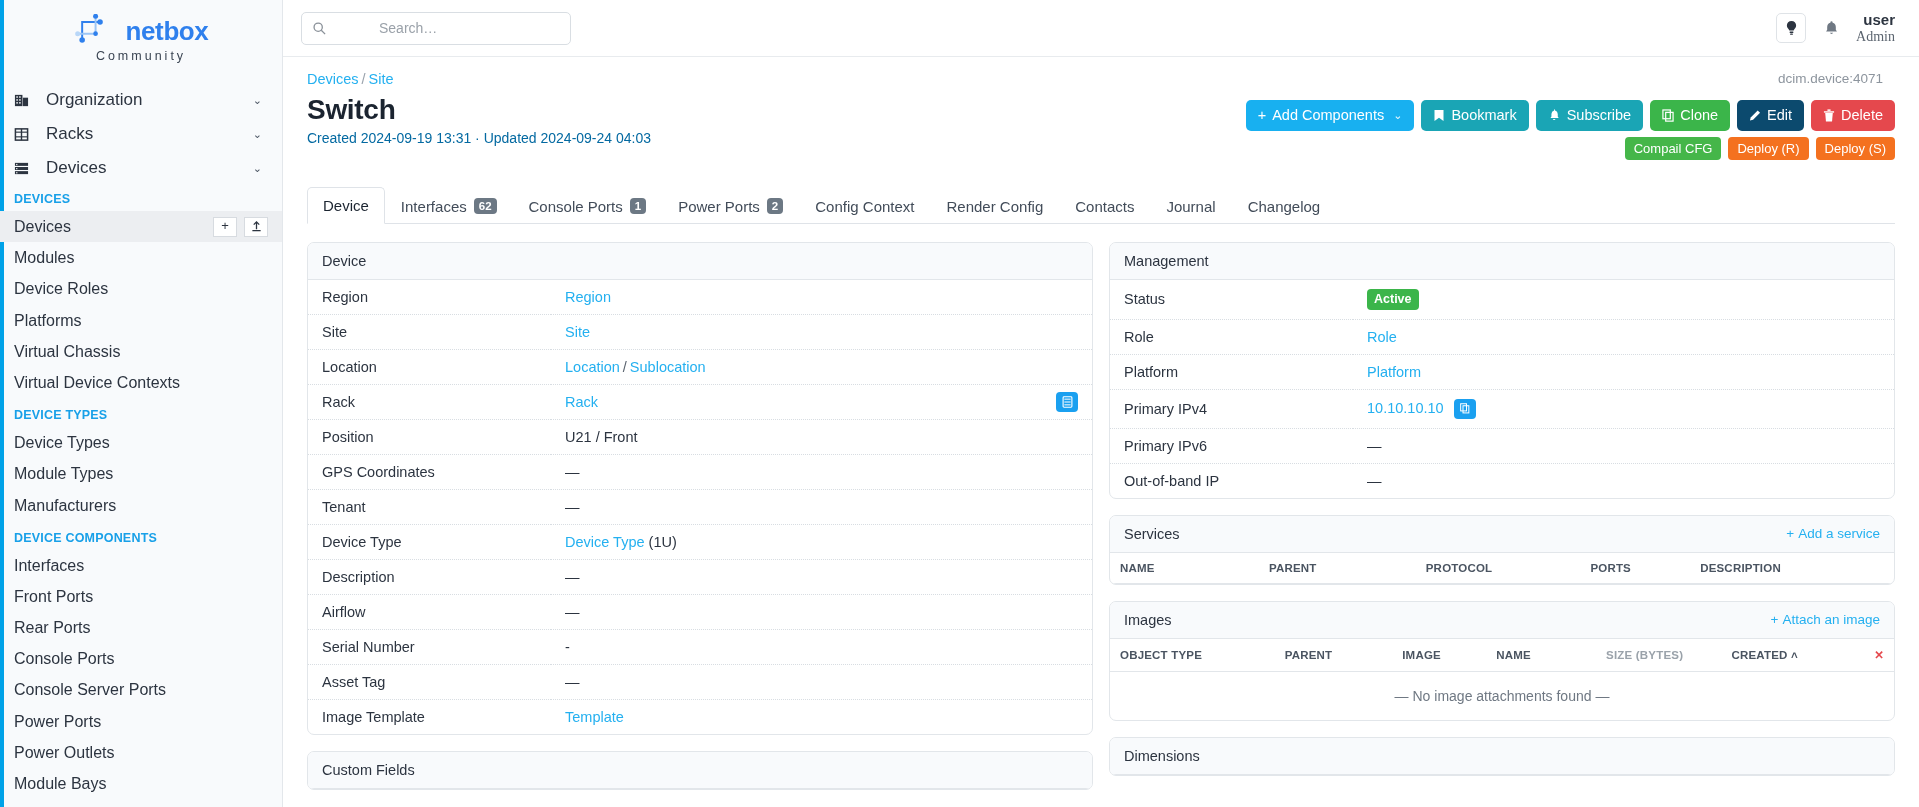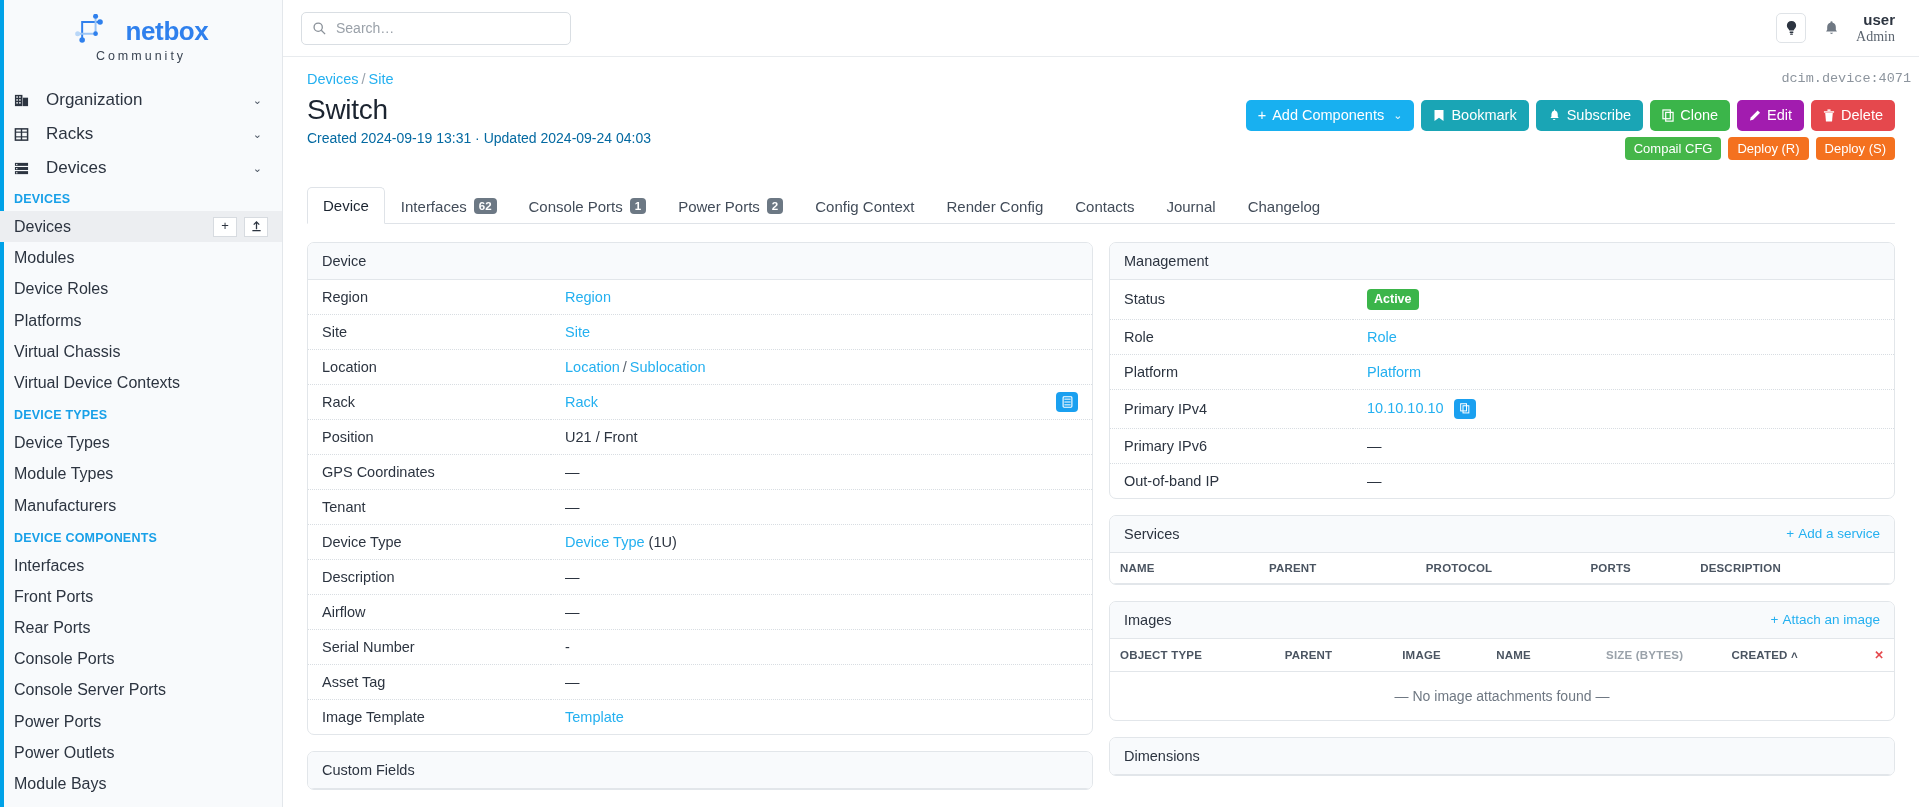--- a/index.html
+++ b/index.html
@@ -85,21 +85,21 @@
 
   
   #main { flex: 1; height: 807px; position: relative; overflow: hidden; background:#fff;}
 
   .topbar {
     height: 57px; border-bottom: 1px solid #e8ebee;
     display: flex; align-items: center; padding: 0 24px 0 18px;
   }
   .search-wrap {
     width: 270px; height: 33px; border: 1px solid #d9dee3; border-radius: 5px;
-    display:flex; align-items:center; padding: 0 10px; background:#fff;
+    display:flex; align-items:center; padding: 0 10px; background:#fff;gap:43px;
   }
   .search-wrap svg { flex: 0 0 auto; }
   .search-input {
     border: none; outline: none; font-size: 14px; color: #8a9199;
     margin-left: 9px; width: 100%; background: transparent;
     font-family: "Liberation Sans", sans-serif;
   }
   .search-input::placeholder { color: #9aa1a9; }
   .topbar-right {
     margin-left:auto; display:flex; align-items:center; gap: 14px;
@@ -115,48 +115,48 @@
   .userblock .u1 { font-size: 15px; font-weight: 700; color:#2c3440; }
   .userblock .u2 { font-size: 14px; color:#5b646f;font-family:Liberation Serif, serif; }
 
   .content { padding: 14px 24px 0 24px; position:relative;}
 
   .crumb { font-size: 14.5px; color:#6c7681; margin-bottom: 7px;}
   .crumb a { color:#24b0f0; text-decoration:none; cursor:pointer;}
   .crumb .sep { color:#9aa3ad; padding: 0 3px; }
 
   .obj-id {
-    position:absolute; right:8px; top:14px;
-    font-family: Liberation Mono, monospace;
+    position:absolute; right:36px; top:14px;
+    font-family: Liberation Sans, sans-serif;
     font-size: 13.5px; color:#8d959e;
   }
 
   .title-row { display:flex; align-items:flex-start; }
   h1.page-title {
-    font-size: 28px; font-weight: 400; color:#1b2430; letter-spacing:-0.3px;
+    font-size: 28px; font-weight: 700; color:#1b2430; letter-spacing:-0.3px;
     line-height:1.15;
   }
   .page-sub { font-size: 14px; color:#0369a1; margin-top: 4px;}
 
   .actions {
     margin-left:auto; display:flex; flex-direction:column; align-items:flex-end;
     gap: 6px; padding-top: 6px;
   }
   .actions-row { display:flex; gap: 7px; align-items:center; }
   .btn {
     border: none; border-radius: 5px; color:#fff; cursor:pointer;
     font-size: 14.5px; font-family:"Liberation Sans", sans-serif;
     padding: 8px 12px; display:inline-flex; align-items:center; gap:6px;
     white-space: nowrap; line-height:1;
   }
   .btn.sm { font-size: 13px; padding: 5px 9px; border-radius:4px;}
   .btn-blue { background:#18b0f0; }
   .btn-teal { background:#1aa5b5; }
   .btn-green { background:#3bb54a; }
-  .btn-orange { background:#a21caf; }
+  .btn-orange { background:#0c4a6e; }
   .btn-red { background:#e5484d; }
   .btn-green2 { background:#45b649; }
   .btn-orange2 { background:#f4711f; }
   .caret-d { font-size: 11px; opacity:.9; margin-left:3px;}
 
   
   .tabs {
     display:flex; align-items:flex-end; gap: 0;
     border-bottom: 1px solid #dfe3e8; margin-top: 26px;
   }

